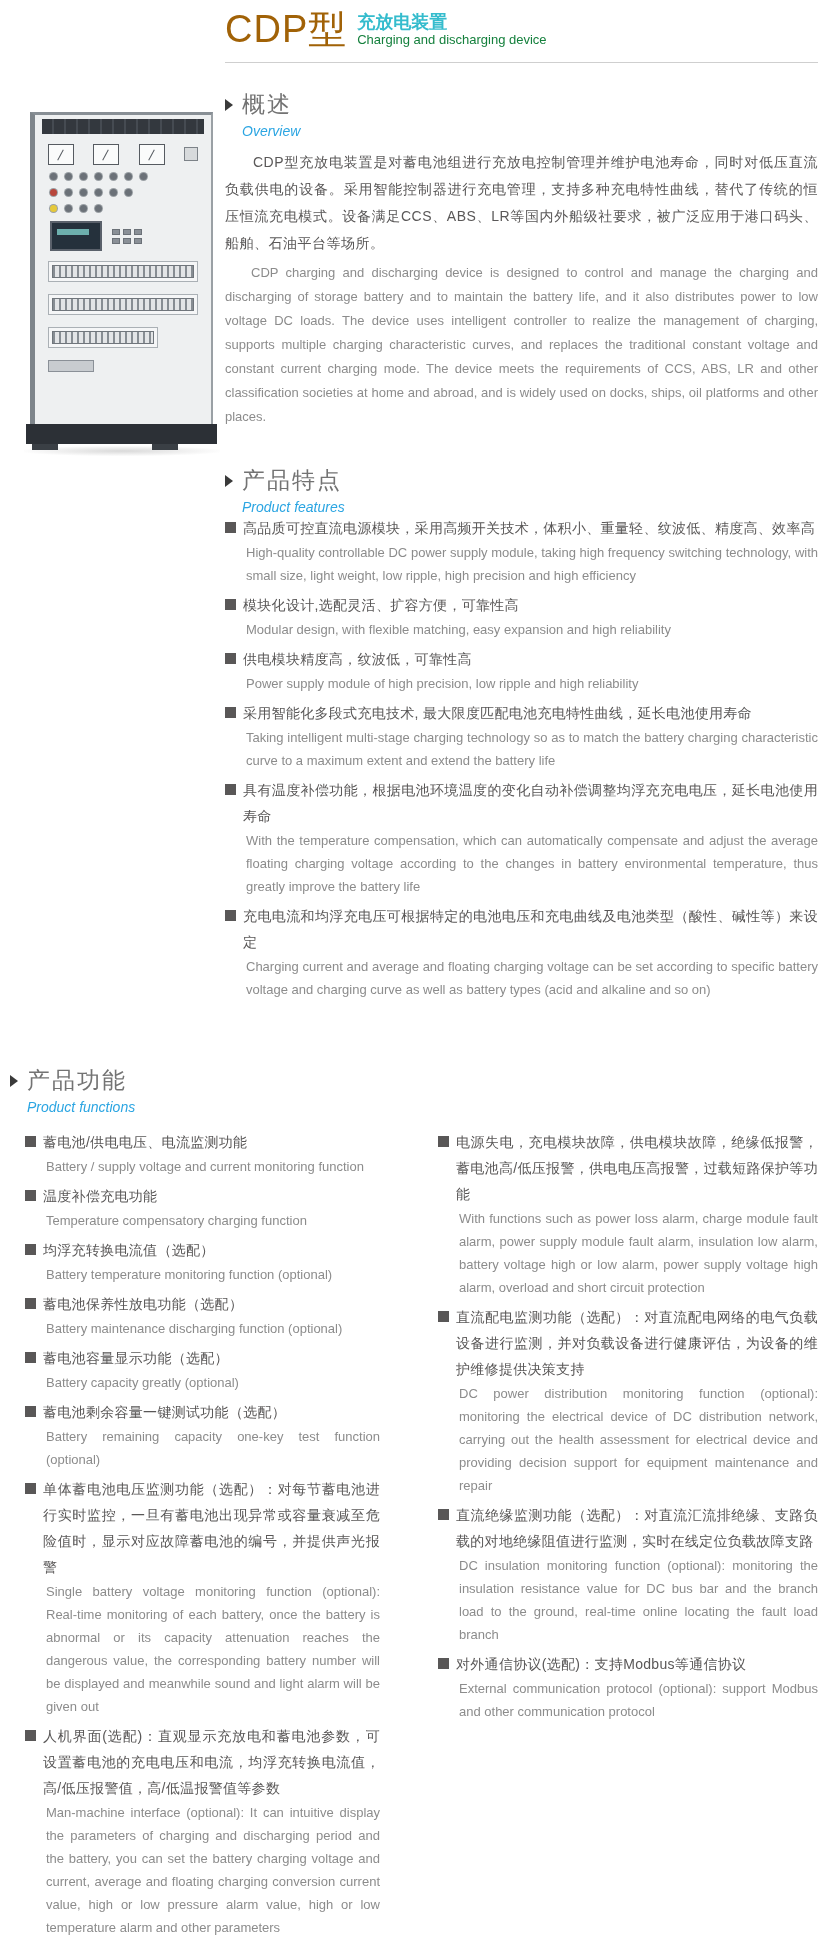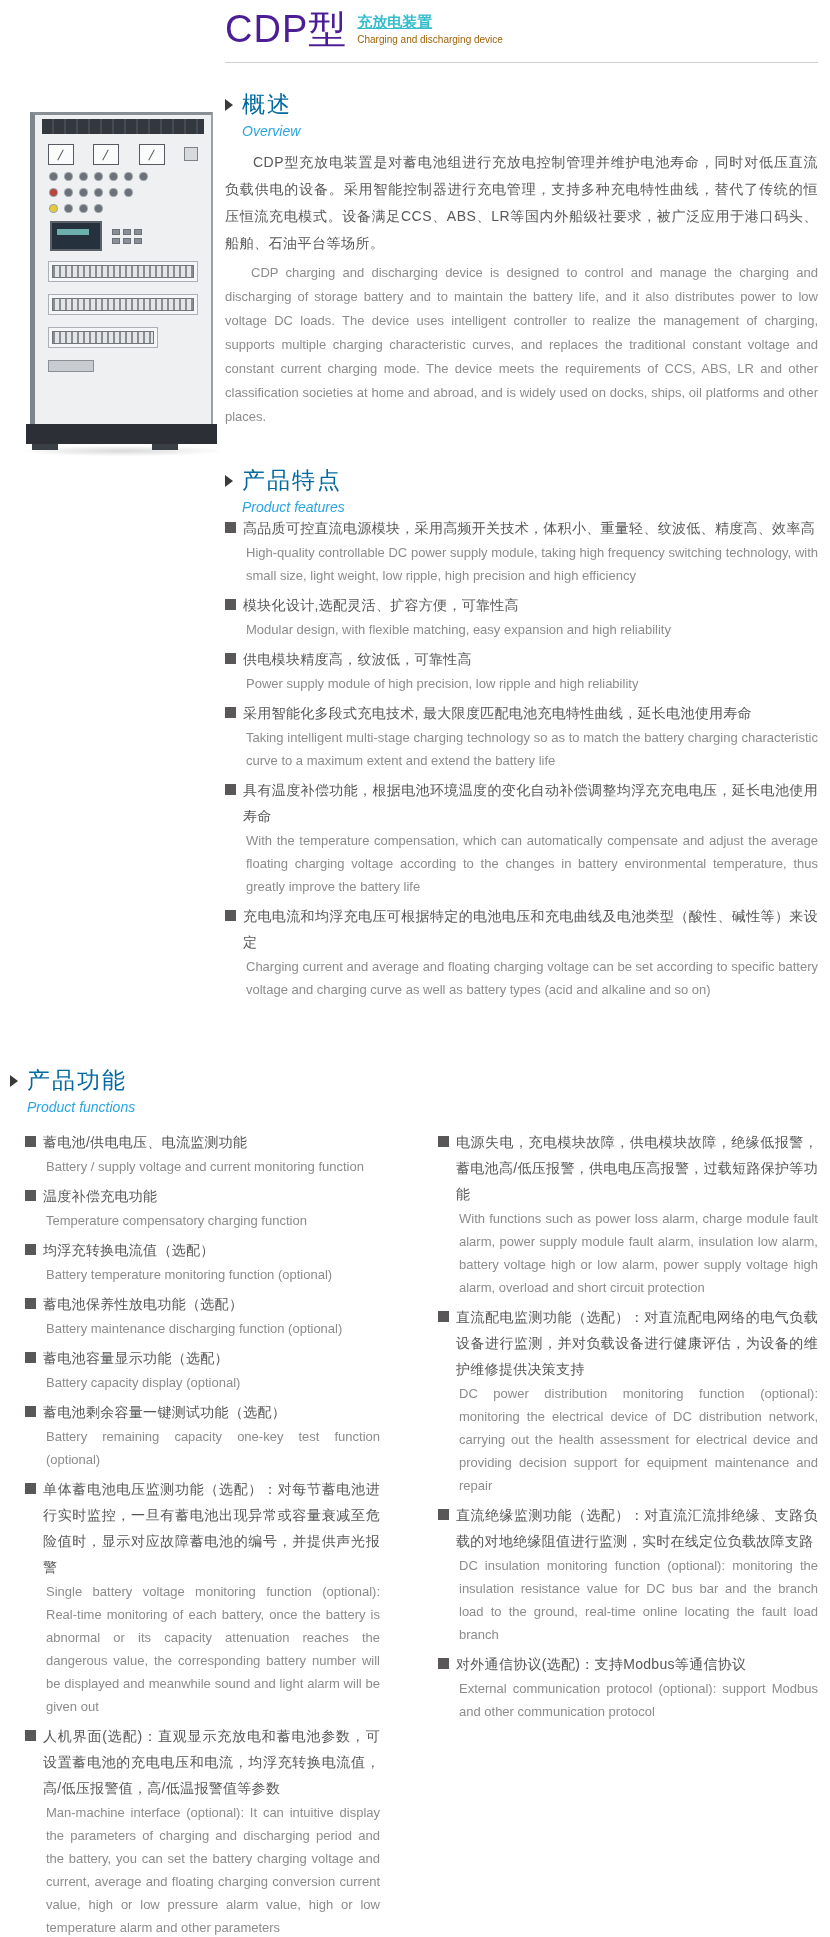--- a/index.html
+++ b/index.html
@@ -7,35 +7,35 @@
   .page {
     position:relative; width:830px; height:1937px; margin:0 auto;
     background:#ffffff; overflow:hidden;
     font-family:"Liberation Sans","DejaVu Sans",sans-serif;
     -webkit-font-smoothing:antialiased;
   }
 
   
   .main-col { margin-left:225px; padding-right:12px; padding-top:8px; }
   .title-row { display:flex; align-items:flex-end; gap:10px; }
-  .model-name { font-size:38px; line-height:42px; color:#4c1d95; font-weight:400; letter-spacing:1px; }
+  .model-name { font-size:38px; line-height:42px; color:#a16207; font-weight:400; letter-spacing:1px; }
   .subtitle-stack { padding-bottom:2px; }
-  .subtitle-zh { font-size:15px; font-weight:bold; color:#35bccd; line-height:18px;text-decoration:underline; }
-  .subtitle-en { font-size:10px; color:#a16207; line-height:17px; }
+  .subtitle-zh { font-size:18px; font-weight:bold; color:#35bccd; line-height:18px; }
+  .subtitle-en { font-size:13px; color:#15803d; line-height:17px; }
   .title-divider { border:none; border-top:1px solid #cfcfcf; margin-top:12px; }
 
   
   .section-head { display:flex; align-items:center; gap:9px; }
   .arrow-icon {
     width:0; height:0; flex:0 0 auto;
     border-left:8px solid #3a3a3a;
     border-top:6px solid transparent;
     border-bottom:6px solid transparent;
   }
-  .section-title-zh { font-size:23px; color:#0369a1; letter-spacing:2px;font-family:Liberation Serif, serif; }
+  .section-title-zh { font-size:23px; color:#737373; letter-spacing:2px;font-family:Liberation Serif, serif; }
   .section-sub-en { font-size:14px; color:#2ba5e2; margin:3px 0 0 17px;font-style:italic; }
 
   
   .para-zh {
     margin-top:10px; font-size:14px; line-height:27px; color:#5a5858;
     text-align:justify; text-indent:2em; letter-spacing:0.5px;
   }
   .para-en {
     margin-top:4px; font-size:13px; line-height:24px; color:#8c8c8c;
     text-align:justify; text-indent:2em;
@@ -255,21 +255,21 @@
 
           <div class="item">
             <span class="bullet-icon"></span>
             <div class="item-zh">蓄电池保养性放电功能（选配）</div>
             <div class="item-en">Battery maintenance discharging function (optional)</div>
           </div>
 
           <div class="item">
             <span class="bullet-icon"></span>
             <div class="item-zh">蓄电池容量显示功能（选配）</div>
-            <div class="item-en">Battery capacity display (optional)</div>
+            <div class="item-en">Battery capacity greatly (optional)</div>
           </div>
 
           <div class="item">
             <span class="bullet-icon"></span>
             <div class="item-zh">蓄电池剩余容量一键测试功能（选配）</div>
             <div class="item-en">Battery remaining capacity one-key test function (optional)</div>
           </div>
 
           <div class="item">
             <span class="bullet-icon"></span>

